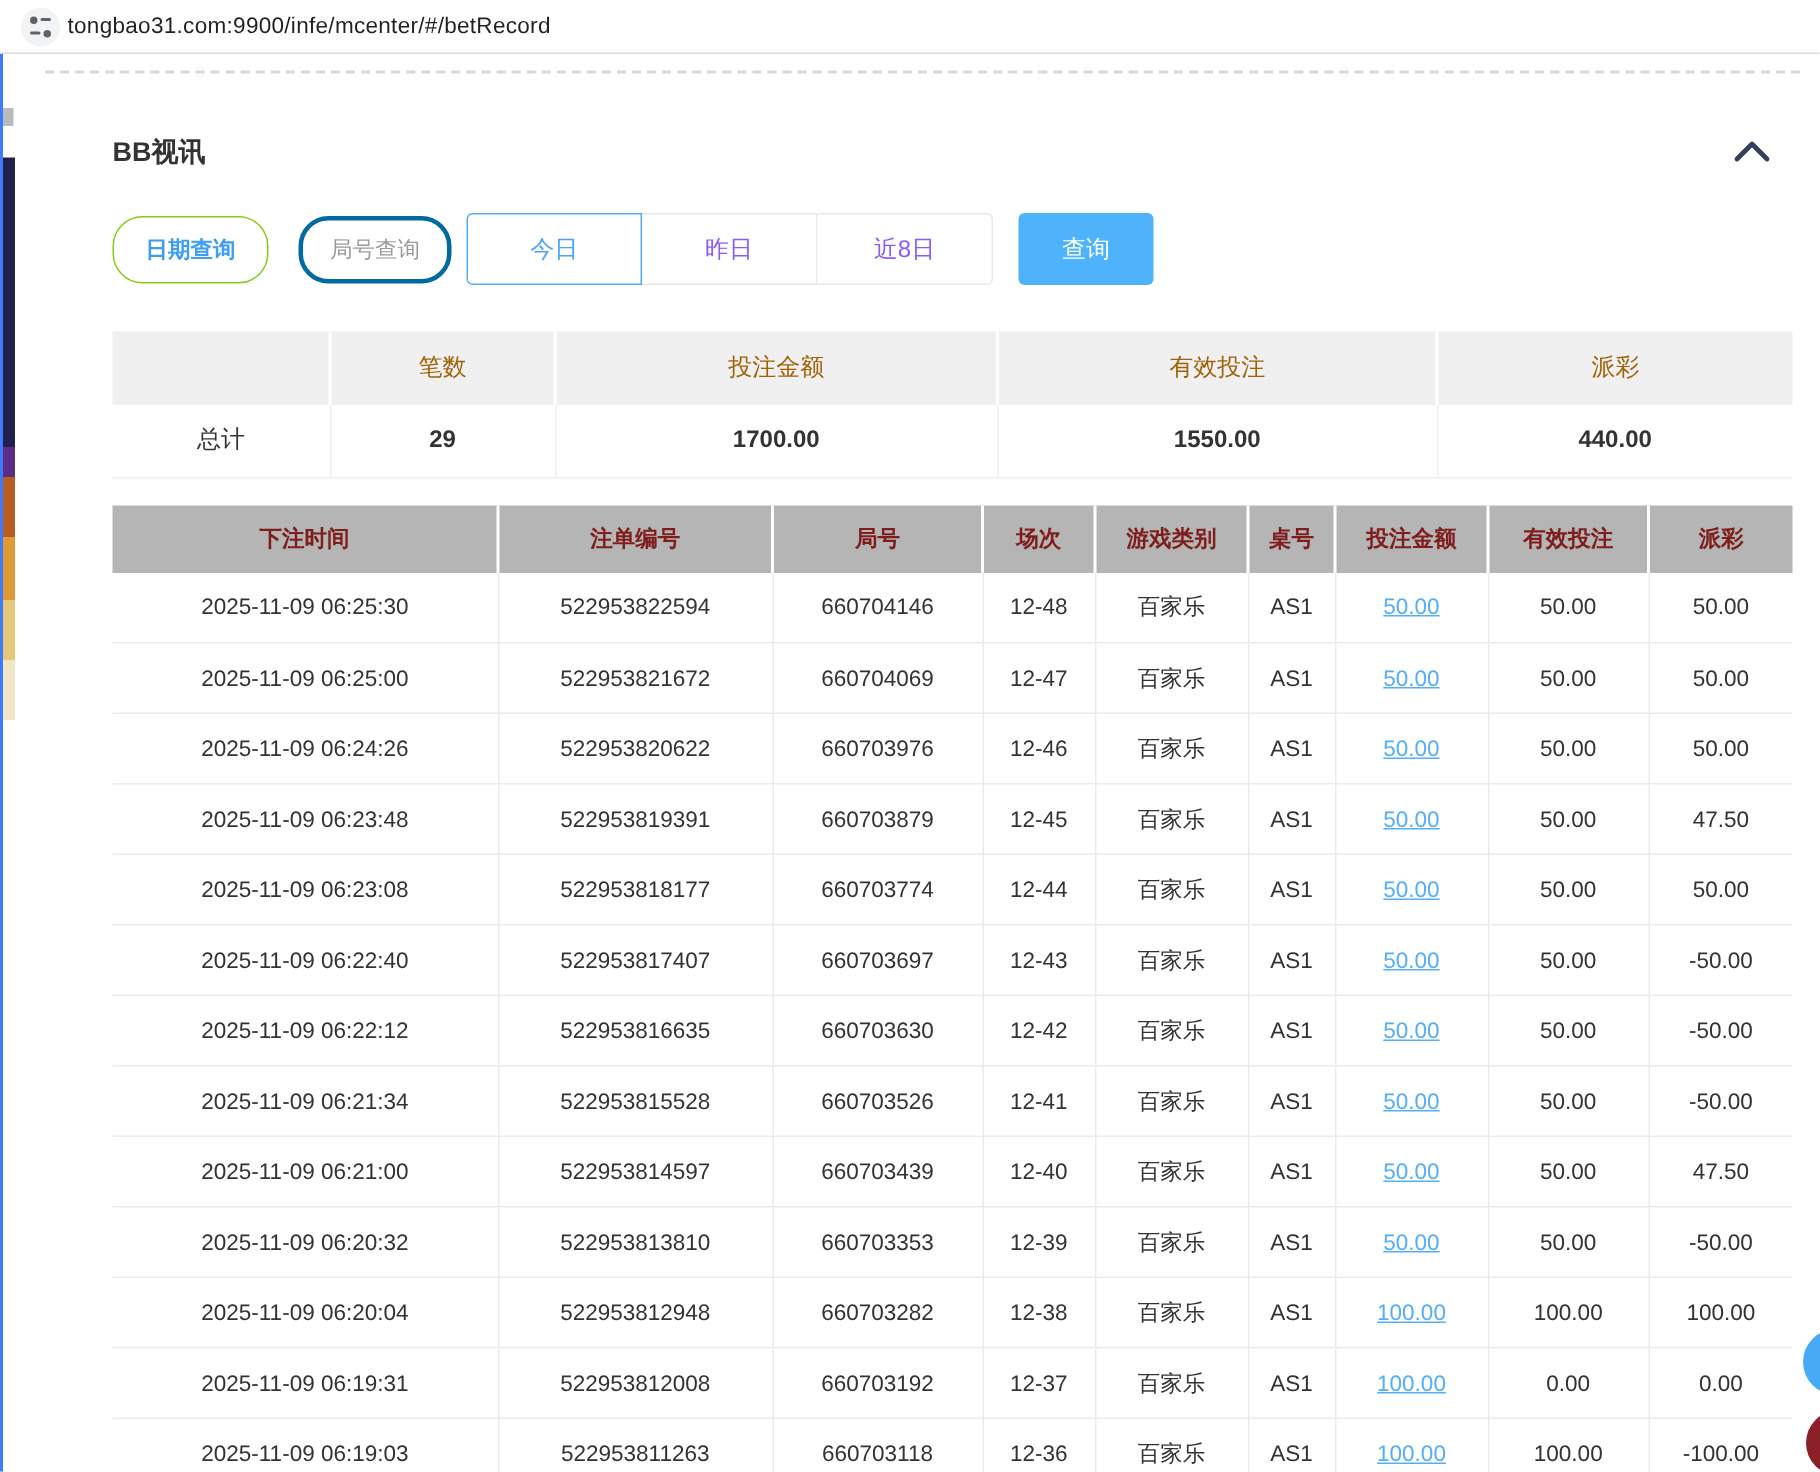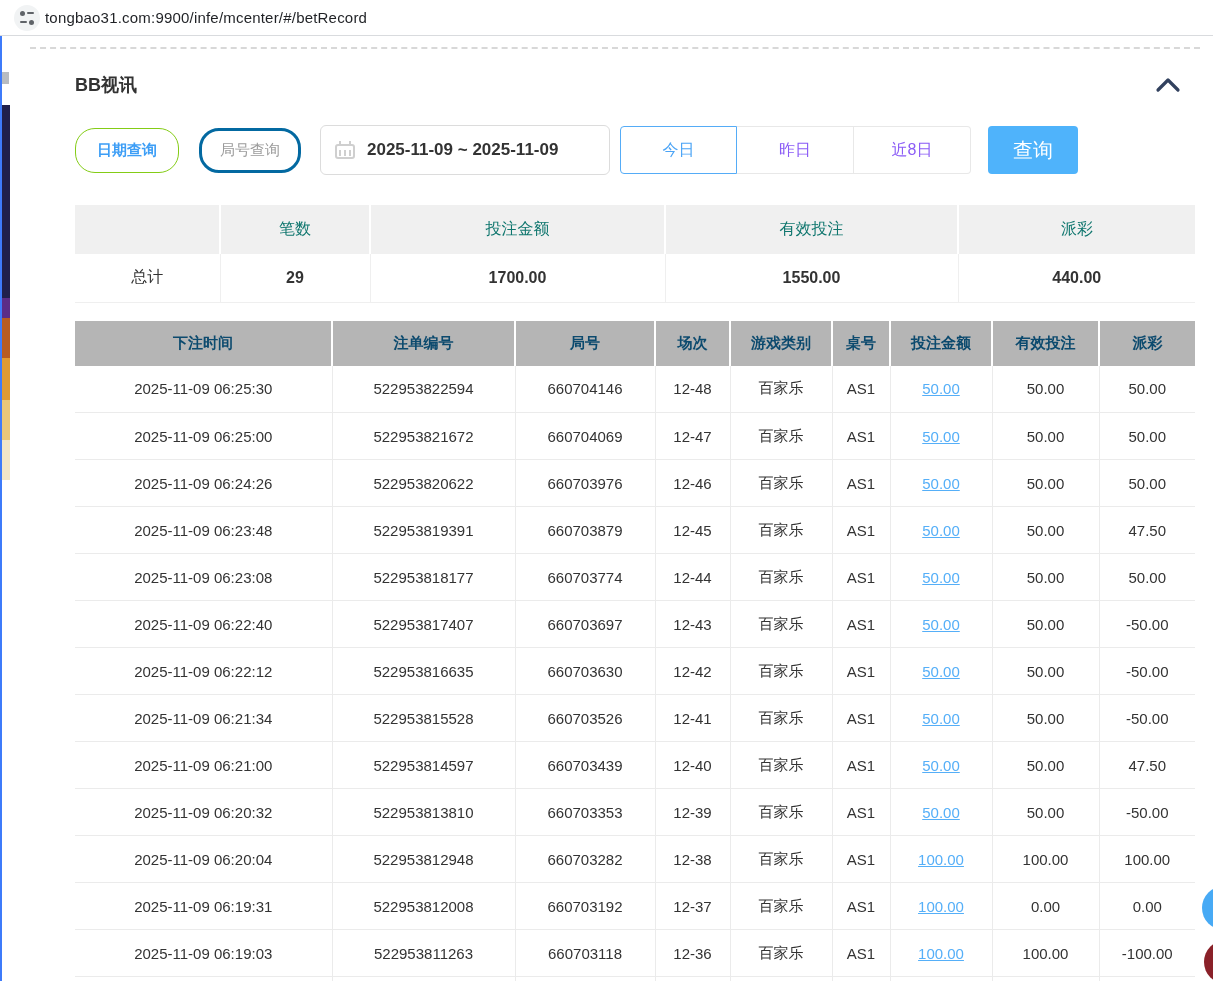--- a/index.html
+++ b/index.html
@@ -20,21 +20,21 @@
   .bg-strip { position:absolute; left:0; top:36px; width:10px; height:945px; background:#fff; z-index:1; }
   .bg-strip .seg { position:absolute; left:2px; width:8px; }
   .blue-line { position:absolute; left:0; top:36px; width:2px; height:945px; background:#3e7bfa; z-index:2; }
   .tiny-glyph { position:absolute; left:2px; top:72px; width:7px; height:12px; background:#9aa0a6; opacity:.7; z-index:2; }
 
   
   .panel { position:absolute; left:10px; top:36px; width:1203px; height:945px; background:#fff; z-index:5; }
   .dashed-line { margin:11px 13px 0 20px; border-top:2px dashed #d8d8d8; height:0; }
   .content { padding:0 18px 0 65px; }
 
-  .title-row { display:flex; justify-content:space-between; align-items:center; margin-top:24px; }
+  .title-row { display:flex; justify-content:space-between; align-items:center; margin-top:40px; }
   .page-title { font-size:18px; font-weight:bold; color:#333; }
   .collapse-btn { width:30px; height:24px; margin-right:12px; cursor:pointer; display:flex; align-items:center; justify-content:center; }
 
   
   .toolbar { display:flex; align-items:center; margin-top:28px; height:50px; }
   .pill { height:45px; border-radius:20px; background:#fff; font-size:15px; display:flex;
           align-items:center; justify-content:center; cursor:pointer; }
   .pill.active { border:1px solid #84cc16; color:#3d9ef6; font-weight:bold; width:104px; }
   .pill.inactive { border:3px solid #0369a1; color:#9a9a9a; width:102px; margin-left:20px; }
   .datepicker { margin-left:19px; width:290px; height:50px; border:1px solid #dcdcdc; border-radius:6px;
@@ -45,37 +45,37 @@
   .cal-icon .grid { position:absolute; left:4px; top:9px; width:12px; height:6px;
                     background:repeating-linear-gradient(90deg,#cfcfcf 0 2px,transparent 2px 5px); }
   .date-text { font-size:17px; font-weight:bold; color:#333; }
   .btn-group { display:flex; margin-left:10px; }
   .bg-btn { width:117px; height:48px; background:#fff; font-size:16px; display:flex; align-items:center;
             justify-content:center; cursor:pointer; border:1px solid #e8e8e8; border-left:none;text-align:right; }
   .bg-btn:first-child { border-left:1px solid #e8e8e8; border-radius:4px 0 0 4px; }
   .bg-btn:last-child { border-radius:0 4px 4px 0; }
   .bg-btn.active { border:1px solid #55acf7; color:#4ba4f6; }
   .bg-btn.muted { color:#8b5cf6; }
-  .search-btn { margin-left:17px; width:90px; height:48px; background:#4fb3fb; color:#fff; font-size:20px;
+  .search-btn { margin-left:17px; width:90px; height:48px; background:#4fb3fb; color:#fff; font-size:16px;
                 border:none; border-radius:4px; cursor:pointer; }
 
   
   table { border-collapse:collapse; table-layout:fixed; }
   .summary { width:1120px; margin-top:30px; }
-  .summary th { height:49px; background:#f0f0f0; font-weight:normal; font-size:16px; color:#0f766e;
+  .summary th { height:49px; background:#f0f0f0; font-weight:normal; font-size:16px; color:#a16207;
                 border-right:2px solid #fff; }
   .summary th:last-child { border-right:none; }
   .summary td { height:48px; text-align:center; font-size:16px; border-right:1px solid #efefef;
                 border-bottom:1px solid #efefef; }
   .summary td:last-child { border-right:none; }
   .summary td.val { font-weight:bold; }
 
   
   .records { width:1120px; margin-top:18px; }
-  .records th { height:45px; background:#b5b5b5; color:#0c4a6e; font-size:15px; font-weight:bold;
+  .records th { height:45px; background:#b5b5b5; color:#7f1d1d; font-size:15px; font-weight:bold;
                 border-right:2px solid #fff; }
   .records th:last-child { border-right:none; }
   .records td { height:47px; text-align:center; font-size:15px; color:#333;
                 border-right:1px solid #ebebeb; border-bottom:1px solid #ebebeb; }
   .records td:last-child { border-right:none; }
   .amount-link { color:#55aff8; text-decoration:underline; cursor:pointer; }
   .neg { color:#f56c6c; }
 
   
   .float-circle { position:absolute; width:44px; height:44px; border-radius:50%; z-index:40; cursor:pointer; }
@@ -121,29 +121,20 @@
       <div class="collapse-btn">
         <svg width="28" height="18" viewBox="0 0 28 18">
           <polyline points="4,14 14,4 24,14" fill="none" stroke="#32415e" stroke-width="3.2" stroke-linecap="round" stroke-linejoin="round"></polyline>
         </svg>
       </div>
     </div>
 
     <div class="toolbar">
       <div class="pill active">日期查询</div>
       <div class="pill inactive">局号查询</div>
-      <div class="datepicker">
-        <div class="cal-icon">
-          <div class="nub" style="left:4px;"></div>
-            <div class="nub" style="right:4px;"></div>
-          <div class="body"></div>
-            <div class="grid"></div>
-        </div>
-        <span class="date-text">2025-11-09 ~ 2025-11-09</span>
-      </div>
       <div class="btn-group">
         <div class="bg-btn active">今日</div>
         <div class="bg-btn muted">昨日</div>
         <div class="bg-btn muted">近8日</div>
       </div>
       <button class="search-btn">查询</button>
     </div>
 
     <table class="summary">
       <colgroup>

